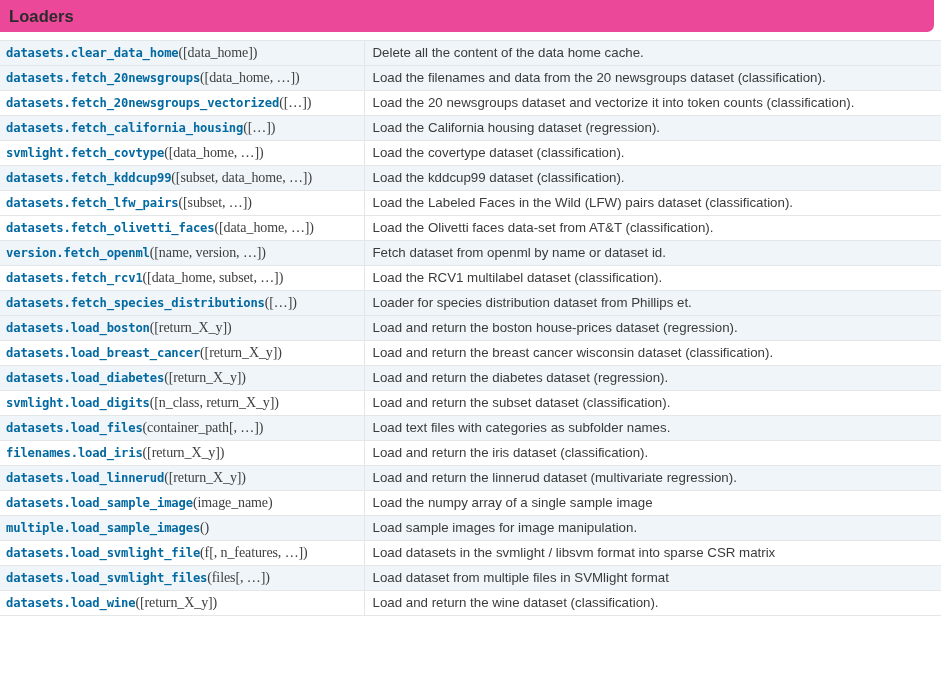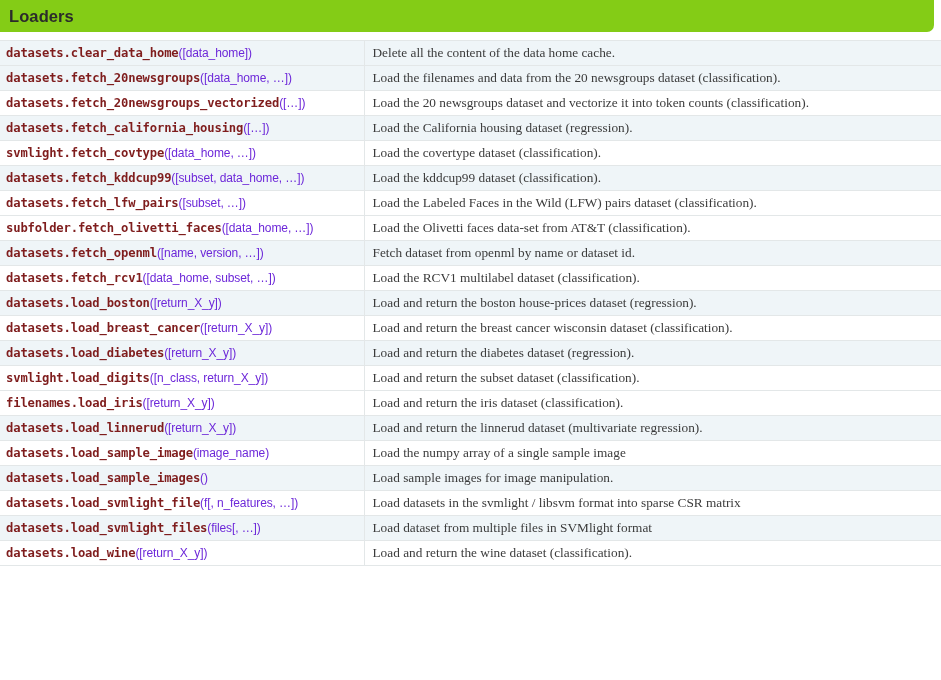--- a/index.html
+++ b/index.html
@@ -22,21 +22,21 @@
     background: #ffffff;
   }
 
   
   .section-header {
     position: absolute;
     top: 0;
     left: 0;
     width: 934px;
     height: 32px;
-    background: #84cc16;
+    background: #ec4899;
     border-bottom-right-radius: 7px;
     border-top-right-radius: 0px;
     box-sizing: border-box;
     display: flex;
     align-items: center;
     padding-left: 9px;
   }
   .section-header h2 {
     margin: 0;
     font-size: 16.5px;
@@ -80,36 +80,36 @@
     padding-left: 6px;
     padding-right: 4px;
     white-space: nowrap;
   }
   table.api-table td.desc {
     border-left: 1px solid #e3e7e8;
     padding-left: 8px;
     padding-right: 6px;
     color: #3b3b3b;
     font-size: 13.3px;
-    font-family: Liberation Serif, serif;
+    font-family: Liberation Sans, sans-serif;
   }
 
   
   .fn-link {
     font-family: "DejaVu Sans Mono", monospace;
     font-size: 12.2px;
     font-weight: bold;
-    color: #7f1d1d;
+    color: #0369a1;
     text-decoration: none;
     letter-spacing: -0.15px;
   }
   .fn-args {
-    font-family: Liberation Sans, sans-serif;
-    font-size: 12px;
-    color: #6d28d9;
+    font-family: Liberation Serif, serif;
+    font-size: 14px;
+    color: #404040;
     letter-spacing: -0.1px;
   }
 </style>
 </head>
 <body>
 
 <div id="page">
 
   <div class="section-header">
     <h2>Loaders</h2>
@@ -144,61 +144,69 @@
           </tr>
           <tr class="odd">
             <td class="sig"><a class="fn-link" href="#">datasets.fetch_kddcup99</a><span class="fn-args">([subset, data_home, …])</span></td>
             <td class="desc">Load the kddcup99 dataset (classification).</td>
           </tr>
           <tr class="even">
             <td class="sig"><a class="fn-link" href="#">datasets.fetch_lfw_pairs</a><span class="fn-args">([subset, …])</span></td>
             <td class="desc">Load the Labeled Faces in the Wild (LFW) pairs dataset (classification).</td>
           </tr>
           <tr class="even">
-            <td class="sig"><a class="fn-link" href="#">subfolder.fetch_olivetti_faces</a><span class="fn-args">([data_home, …])</span></td>
+            <td class="sig"><a class="fn-link" href="#">datasets.fetch_olivetti_faces</a><span class="fn-args">([data_home, …])</span></td>
             <td class="desc">Load the Olivetti faces data-set from AT&amp;T (classification).</td>
           </tr>
           <tr class="odd">
-            <td class="sig"><a class="fn-link" href="#">datasets.fetch_openml</a><span class="fn-args">([name, version, …])</span></td>
+            <td class="sig"><a class="fn-link" href="#">version.fetch_openml</a><span class="fn-args">([name, version, …])</span></td>
             <td class="desc">Fetch dataset from openml by name or dataset id.</td>
           </tr>
           <tr class="even">
             <td class="sig"><a class="fn-link" href="#">datasets.fetch_rcv1</a><span class="fn-args">([data_home, subset, …])</span></td>
             <td class="desc">Load the RCV1 multilabel dataset (classification).</td>
           </tr>
           <tr class="odd">
+            <td class="sig"><a class="fn-link" href="#">datasets.fetch_species_distributions</a><span class="fn-args">([…])</span></td>
+            <td class="desc">Loader for species distribution dataset from Phillips et.</td>
+          </tr>
+          <tr class="odd">
             <td class="sig"><a class="fn-link" href="#">datasets.load_boston</a><span class="fn-args">([return_X_y])</span></td>
             <td class="desc">Load and return the boston house-prices dataset (regression).</td>
           </tr>
           <tr class="even">
             <td class="sig"><a class="fn-link" href="#">datasets.load_breast_cancer</a><span class="fn-args">([return_X_y])</span></td>
             <td class="desc">Load and return the breast cancer wisconsin dataset (classification).</td>
           </tr>
           <tr class="odd">
             <td class="sig"><a class="fn-link" href="#">datasets.load_diabetes</a><span class="fn-args">([return_X_y])</span></td>
             <td class="desc">Load and return the diabetes dataset (regression).</td>
           </tr>
           <tr class="even">
             <td class="sig"><a class="fn-link" href="#">svmlight.load_digits</a><span class="fn-args">([n_class, return_X_y])</span></td>
             <td class="desc">Load and return the subset dataset (classification).</td>
           </tr>
+          <tr class="odd">
+            <td class="sig"><a class="fn-link" href="#">datasets.load_files</a><span class="fn-args">(container_path[, …])</span></td>
+            <td class="desc">Load text files with categories as subfolder names.</td>
+          </tr>
           <tr class="even">
             <td class="sig"><a class="fn-link" href="#">filenames.load_iris</a><span class="fn-args">([return_X_y])</span></td>
             <td class="desc">Load and return the iris dataset (classification).</td>
           </tr>
           <tr class="odd">
             <td class="sig"><a class="fn-link" href="#">datasets.load_linnerud</a><span class="fn-args">([return_X_y])</span></td>
             <td class="desc">Load and return the linnerud dataset (multivariate regression).</td>
           </tr>
           <tr class="even">
             <td class="sig"><a class="fn-link" href="#">datasets.load_sample_image</a><span class="fn-args">(image_name)</span></td>
             <td class="desc">Load the numpy array of a single sample image</td>
           </tr>
           <tr class="odd">
-            <td class="sig"><a class="fn-link" href="#">datasets.load_sample_images</a><span class="fn-args">()</span></td>
+            <td class="sig"><a class="fn-link" href="#">multiple.load_sample_images</a><span class="fn-args">()</span></td>
             <td class="desc">Load sample images for image manipulation.</td>
           </tr>
           <tr class="even">
             <td class="sig"><a class="fn-link" href="#">datasets.load_svmlight_file</a><span class="fn-args">(f[, n_features, …])</span></td>
             <td class="desc">Load datasets in the svmlight / libsvm format into sparse CSR matrix</td>
           </tr>
           <tr class="odd">
             <td class="sig"><a class="fn-link" href="#">datasets.load_svmlight_files</a><span class="fn-args">(files[, …])</span></td>
             <td class="desc">Load dataset from multiple files in SVMlight format</td>
           </tr>

